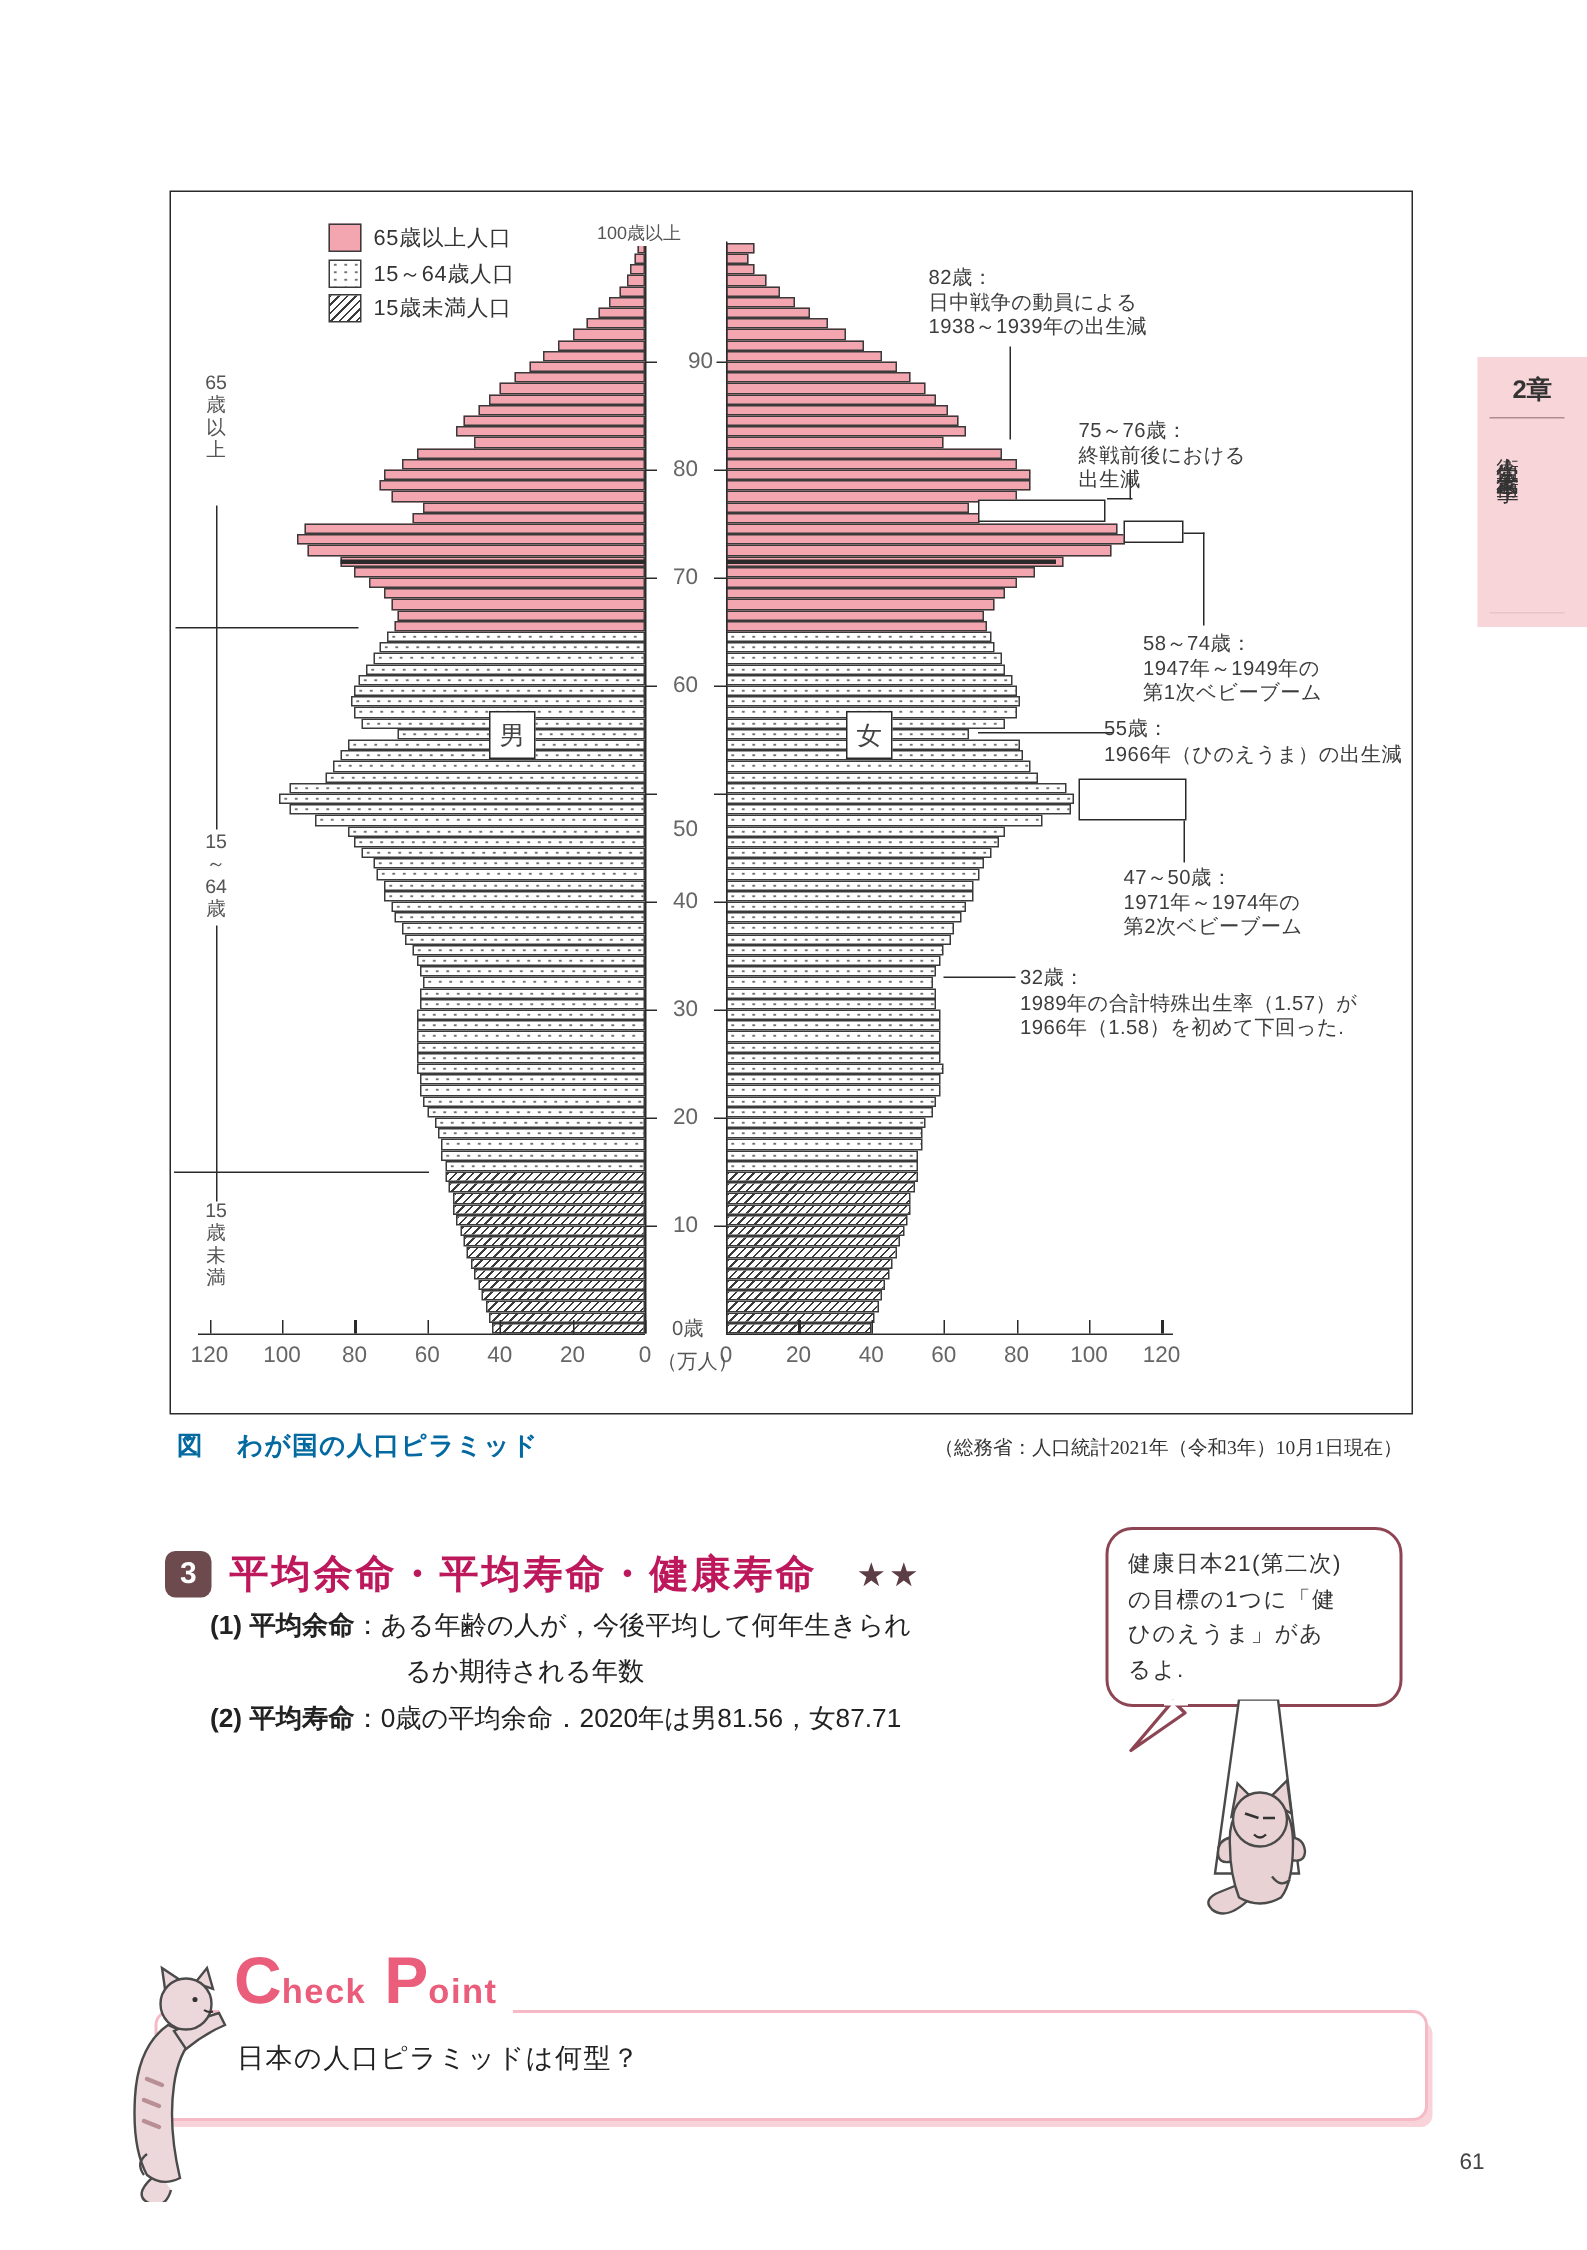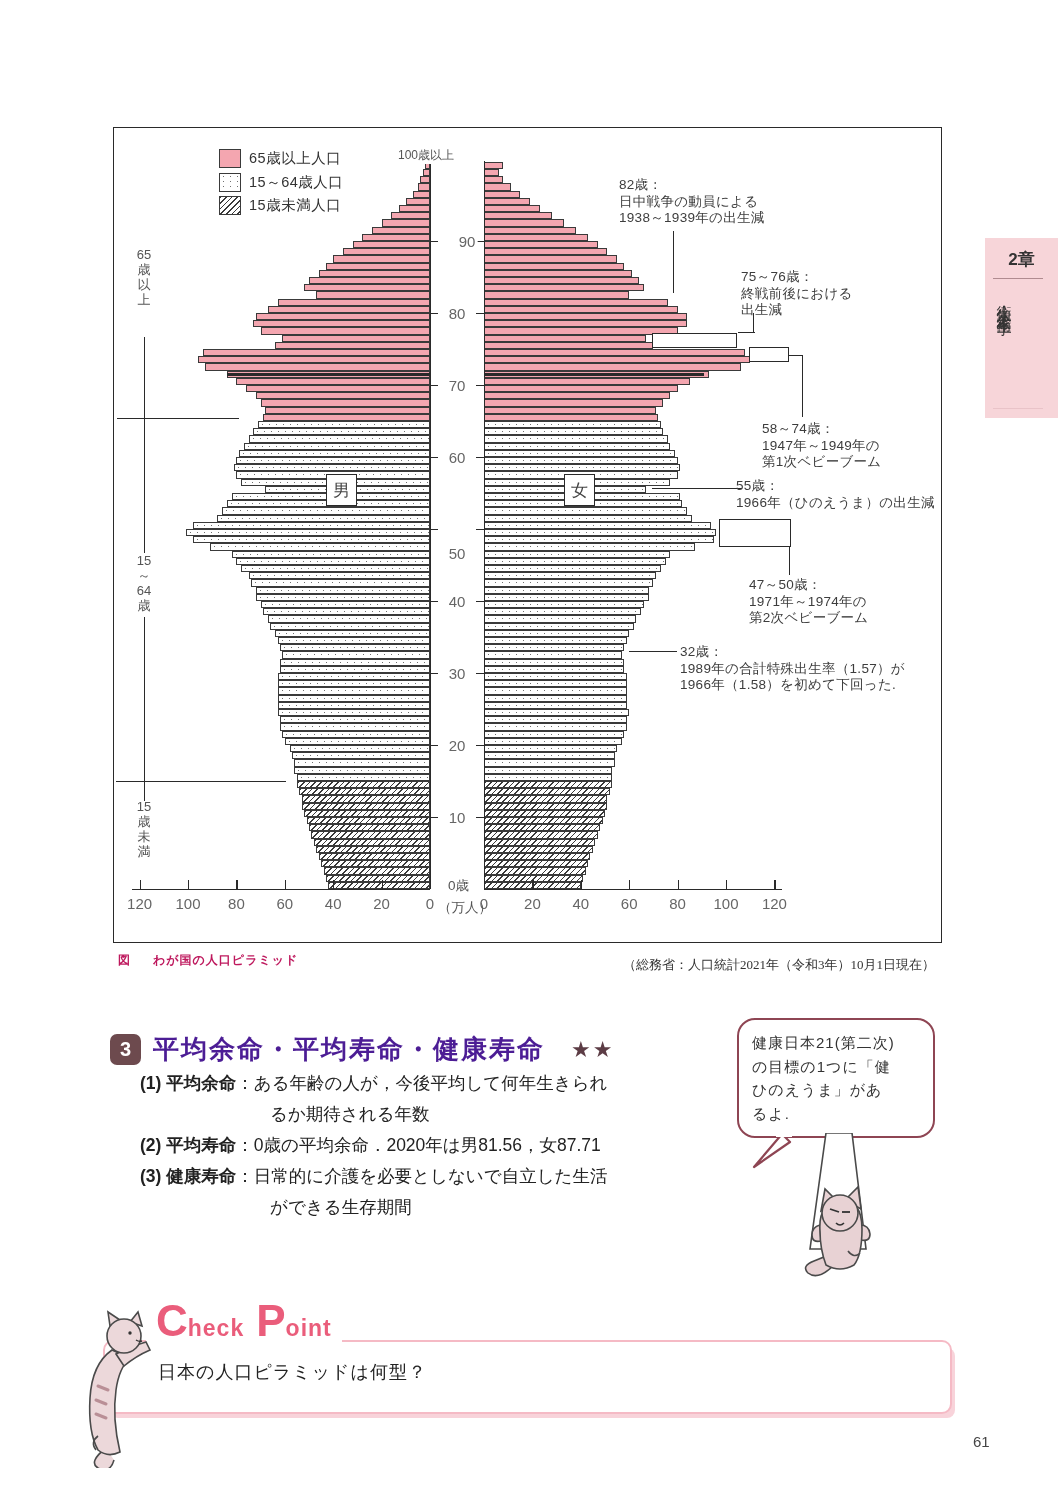--- a/index.html
+++ b/index.html
@@ -28,28 +28,28 @@
   .anno{position:absolute;font-size:13.5px;line-height:16.5px;color:#3d3d3d;letter-spacing:0.3px;white-space:pre-line;}
   .sidelab{position:absolute;width:26px;text-align:center;font-size:13px;line-height:15px;color:#555;white-space:pre-line;}
   .sexbox{position:absolute;width:29px;height:30px;border:1.3px solid #2a2a2a;background:#fff;
           font-size:17px;color:#444;display:flex;align-items:center;justify-content:center;}
   .legend-item{position:absolute;display:flex;align-items:center;}
   .legend-sw{width:22px;height:19px;box-sizing:border-box;border:1px solid #3a3a3a;margin-right:8px;flex:0 0 auto;}
   .legend-tx{font-size:14.5px;color:#333;letter-spacing:0.5px;}
   .toplab{position:absolute;font-size:12px;color:#555;background:#fff;padding:0 2px;}
   .centerlab{position:absolute;font-size:13.5px;color:#555;}
   
-  .cap{position:absolute;left:118px;top:952px;font-size:12px;font-weight:700;color:#be185d;letter-spacing:1px;}
+  .cap{position:absolute;left:118px;top:952px;font-size:17px;font-weight:700;color:#0369a1;letter-spacing:1px;}
   .cap b{margin-right:22px;}
   .src{position:absolute;right:123px;top:956px;font-size:13px;color:#333;font-family:"Liberation Serif","DejaVu Serif",serif;}
   
   .sec-head{position:absolute;left:110px;top:1032px;display:flex;align-items:center;}
   .sec-badge{width:31px;height:31px;border-radius:7px;background:#6d4a4e;color:#fff;font-size:20px;font-weight:700;
              display:flex;align-items:center;justify-content:center;margin-right:12px;}
-  .sec-title{font-size:26px;font-weight:700;color:#4c1d95;letter-spacing:2px;}
+  .sec-title{font-size:26px;font-weight:700;color:#be185d;letter-spacing:2px;}
   .sec-stars{font-size:22px;color:#5c3c45;margin-left:26px;letter-spacing:2px;}
   .defs{position:absolute;left:140px;top:1068px;font-size:17.5px;line-height:31px;color:#222;width:600px;}
   .def-num{font-weight:700;}
   .def-term{font-weight:700;}
   .def-cont{margin-left:130px;}
   
   .bubble{position:absolute;left:737px;top:1018px;width:198px;height:120px;border:2.2px solid #8e4553;
           border-radius:18px;background:#fff;box-sizing:border-box;padding:11px 13px;
           font-size:15px;line-height:23.5px;color:#333;letter-spacing:1px;}
   .bubble-tail{position:absolute;left:752px;top:1133px;}
@@ -382,21 +382,21 @@
       <div class="lnote" style="left: 675px; top: 227px; width: 14px; height: 1.3px;"></div>
       <div class="lnote" style="left: 688px; top: 227px; width: 1.3px; height: 62px;"></div>
       <div class="lnote" style="left: 538px; top: 360px; width: 90px; height: 1.3px;"></div>
       <div class="lnote" style="left: 675px; top: 419px; width: 1.3px; height: 28px;"></div>
       <div class="lnote" style="left: 515px; top: 523px; width: 48px; height: 1.3px;"></div>
       <div class="lnote" style="left: 113px; top: 245px; width: 203px; height: 2.6px;"></div>
       <div class="lnote" style="left: 370px; top: 245px; width: 220px; height: 2.6px;"></div>
       <div class="anno" style="left: 505px; top: 49px;">82歳：
 日中戦争の動員による
 1938～1939年の出生減</div>
-      <div class="anno" style="left: 605px; top: 141px; margin-left: 22px;">75～76歳：
+      <div class="anno" style="left: 605px; top: 151px;">75～76歳：
 終戦前後における
 出生減</div>
       <div class="anno" style="left: 648px; top: 293px;">58～74歳：
 1947年～1949年の
 第1次ベビーブーム</div>
       <div class="anno" style="left: 622px; top: 350px;">55歳：
 1966年（ひのえうま）の出生減</div>
       <div class="anno" style="left: 635px; top: 449px;">47～50歳：
 1971年～1974年の
 第2次ベビーブーム</div>
@@ -416,25 +416,20 @@
 
   <div class="defs">
     <div>
       <span class="def-num">(1)</span>
       <span class="def-term">平均余命</span><span>：</span><span>ある年齢の人が，今後平均して何年生きられ</span>
       <div class="def-cont">るか期待される年数</div>
     </div>
     <div>
       <span class="def-num">(2)</span>
       <span class="def-term">平均寿命</span><span>：</span><span>0歳の平均余命．2020年は男81.56，女87.71</span>
-    </div>
-    <div>
-      <span class="def-num">(3)</span>
-      <span class="def-term">健康寿命</span><span>：</span><span>日常的に介護を必要としないで自立した生活</span>
-      <div class="def-cont">ができる生存期間</div>
     </div>
   </div>
 
   <div class="bubble">
     <div>健康日本21(第二次)</div>
     <div>の目標の1つに「健</div>
     <div>ひのえうま」があ</div>
     <div>るよ.</div>
   </div>
   <svg class="bubble-tail" width="42" height="40" viewBox="0 0 42 40">

